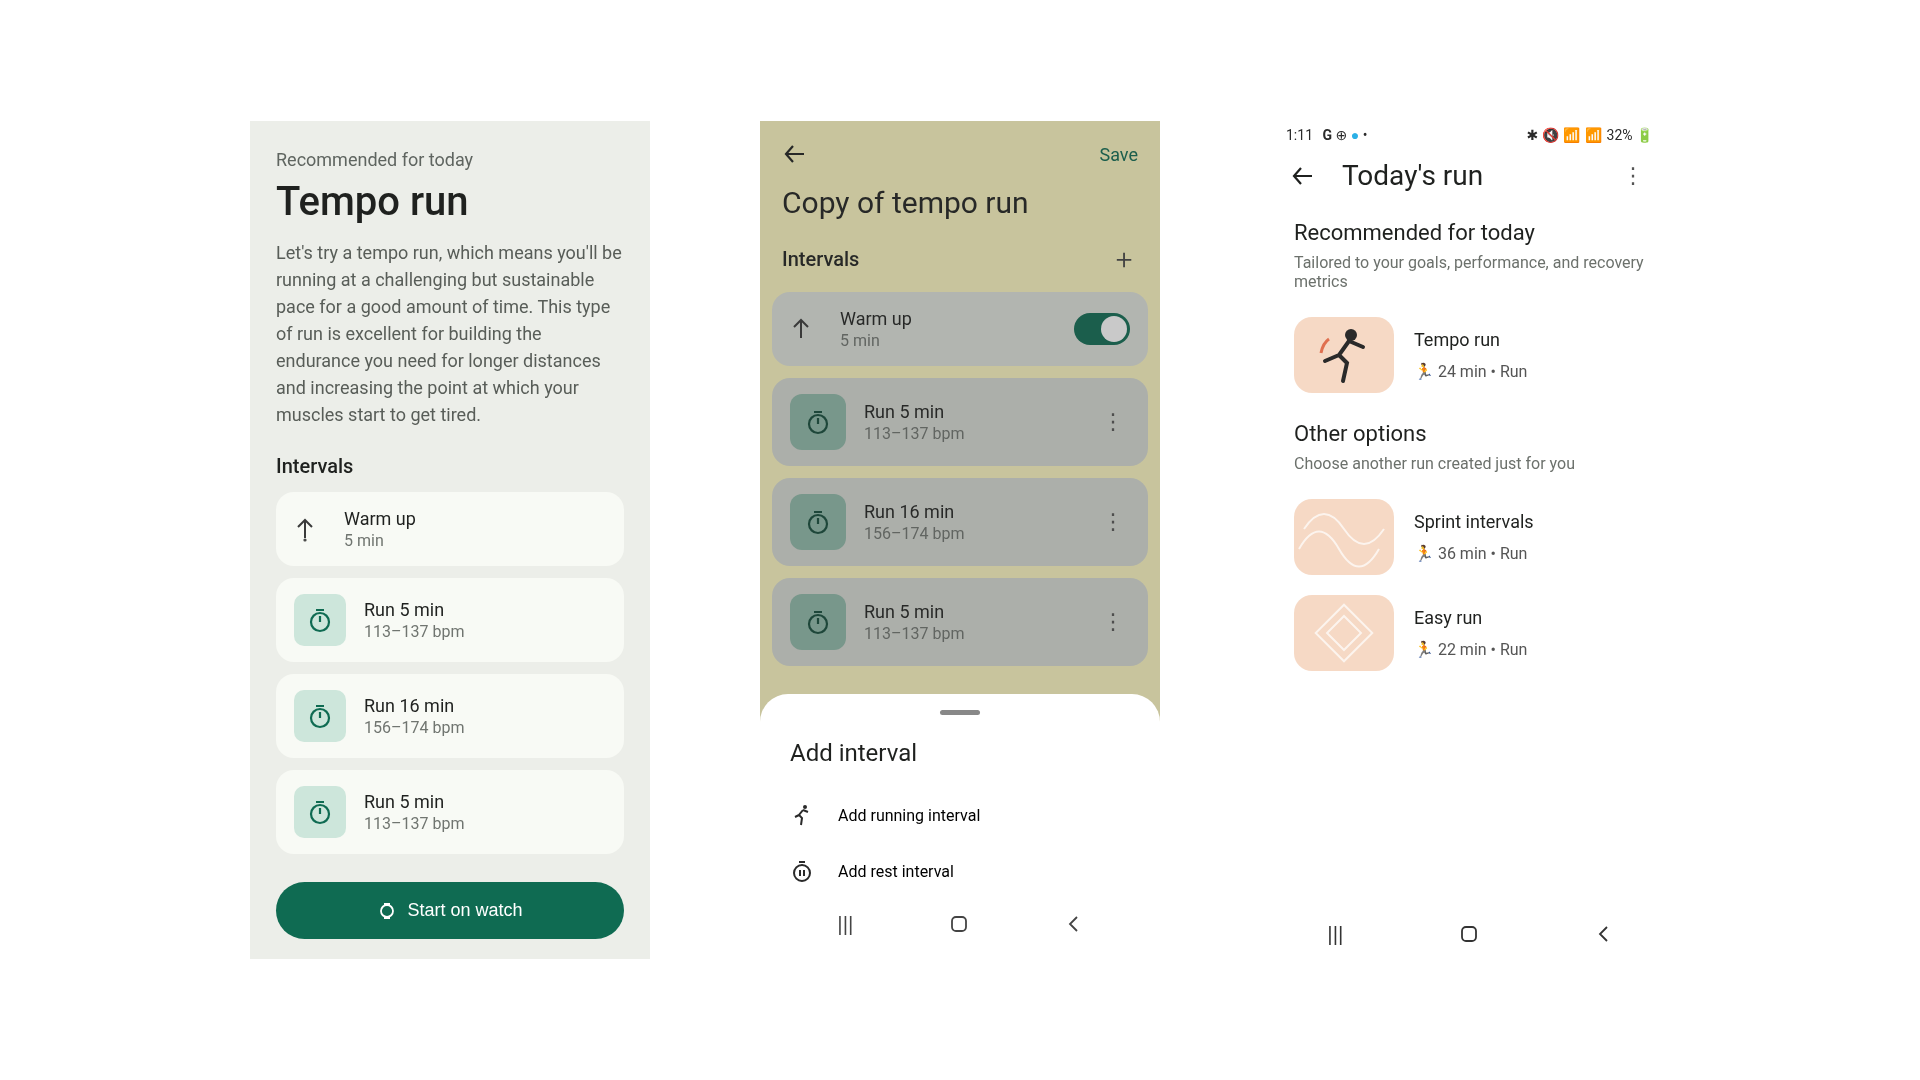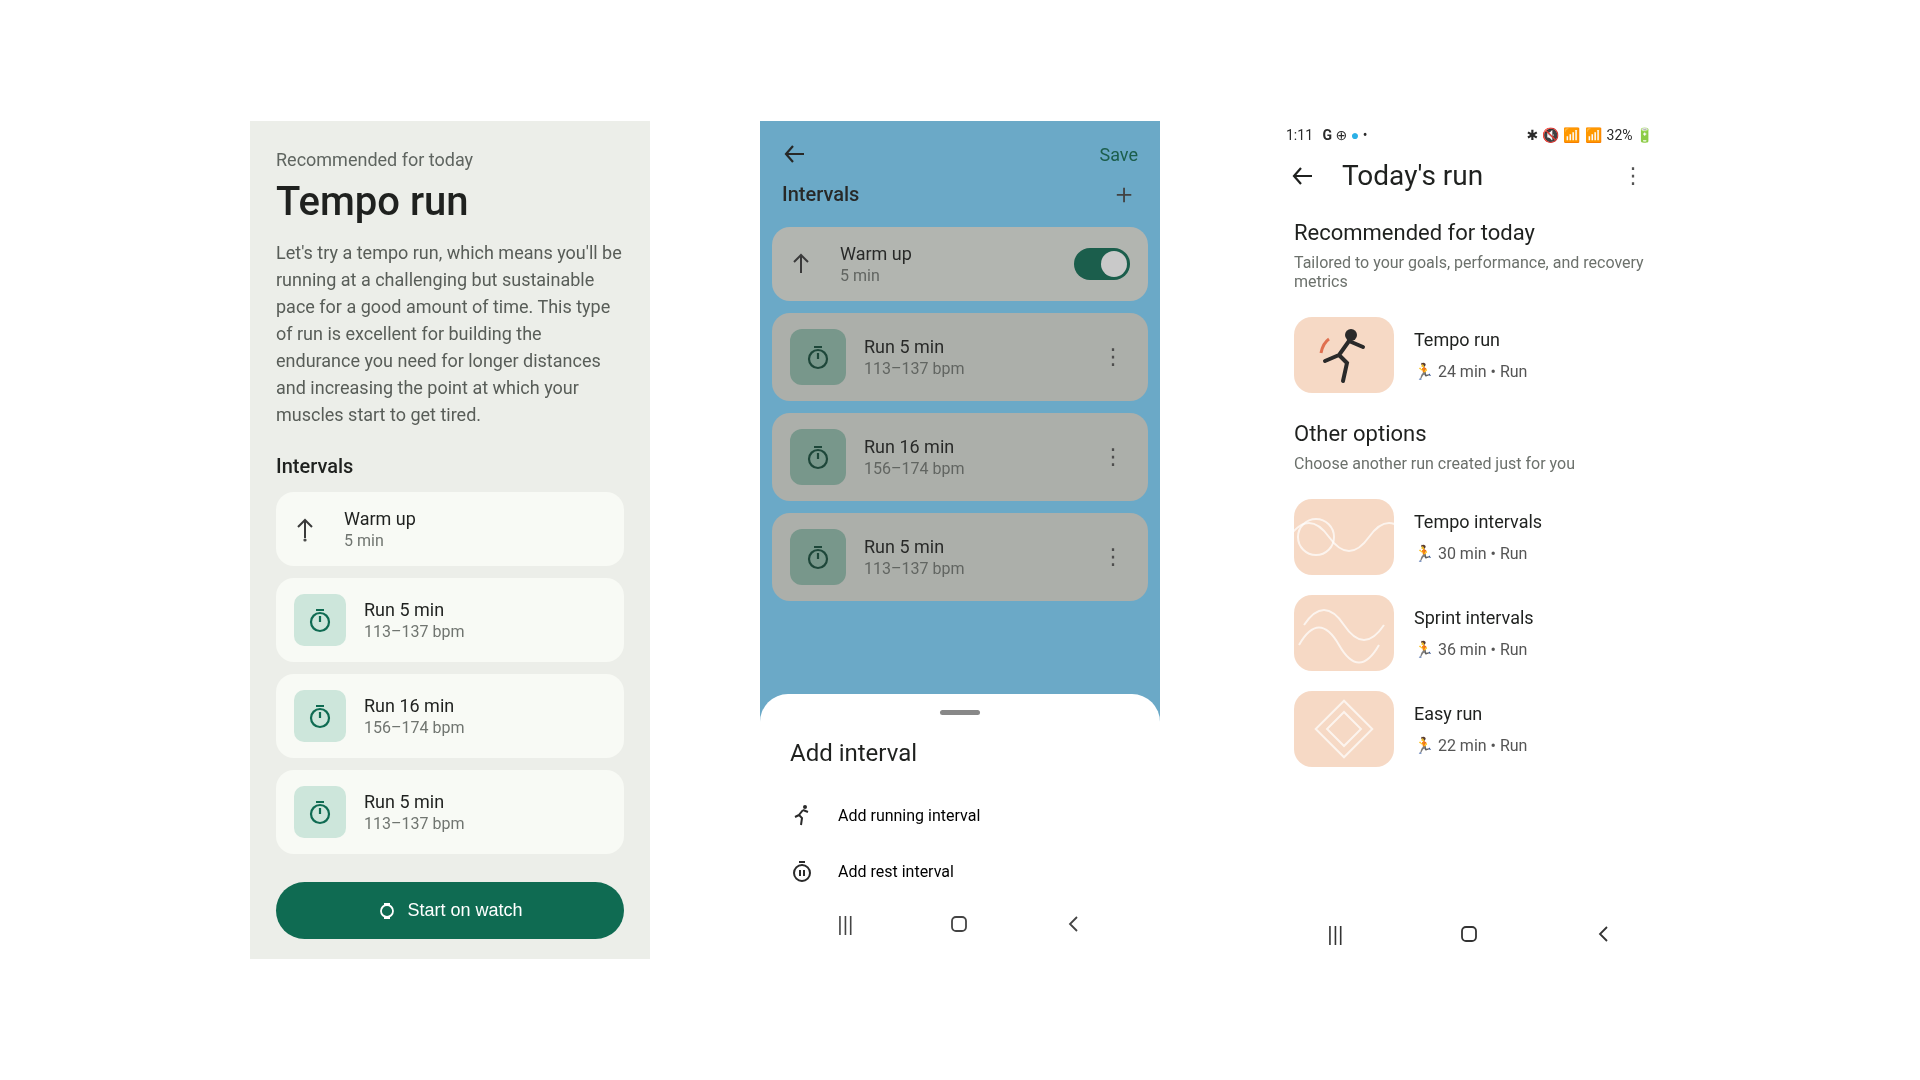--- a/index.html
+++ b/index.html
@@ -54,21 +54,21 @@
     width:100%; padding:18px; font-size:18px; font-weight:500;
     display:flex; align-items:center; justify-content:center; gap:10px;
     cursor:pointer;
   }
   .btn-text {
     background:none; border:none; color:#0f6b52;
     font-size:18px; width:100%; padding:16px; cursor:pointer;
   }
 
   
-  .s2 { background:#7dd3fc; padding:0; position:relative;}
+  .s2 { background:#fef9c3; padding:0; position:relative;}
   .s2 .dim-overlay {
     position:absolute; inset:0; background:rgba(60,60,60,0.28); z-index:5; pointer-events:none;
   }
   .s2-top {
     display:flex; align-items:center; justify-content:space-between;
     padding:20px 22px 8px 22px;
     color:#1f211f;
   }
   .s2-top .save { color:#0f6b52; font-size:18px; cursor:pointer;}
   .s2 h1 { font-size:30px; font-weight:400; color:#1f211f; padding:10px 22px 20px 22px;}
@@ -209,20 +209,21 @@
 
 <div class="phone s2">
   <div class="s2-top">
     <span>
       <svg width="26" height="26" viewBox="0 0 26 26" stroke="#1f211f" fill="none" stroke-width="2.2">
         <path d="M22 13 L4 13 M11 5 L4 13 L11 21"></path>
       </svg>
     </span>
     <span class="save">Save</span>
   </div>
+  <h1>Copy of tempo run</h1>
   <div class="sect-row">
     <span class="lbl">Intervals</span>
     <span class="plus">＋</span>
   </div>
 
   <div class="list">
     <div class="card">
       <div class="icon-plain">
         <svg width="22" height="26" viewBox="0 0 22 26" stroke="#3a3a3a" fill="none" stroke-width="2">
           <path d="M11 22 L11 4 M4 11 L11 4 L18 11"></path>
@@ -361,32 +362,20 @@
       <div class="s">
         <span>🏃</span>
         <span>24 min • Run</span>
       </div>
     </div>
   </div>
 
   <div class="section-h">Other options</div>
   <div class="section-sub">Choose another run created just for you</div>
 
-  <div class="run-row">
-    <div class="thumb">
-      <svg width="100" height="76" viewBox="0 0 100 76">
-          <path d="M-5 38 Q15 10 35 38 T75 38 T115 38" stroke="#fff" stroke-width="2" fill="none" opacity="0.7"></path>
-          <circle cx="22" cy="38" r="18" stroke="#fff" stroke-width="2" fill="none" opacity="0.7"></circle>
-        </svg>
-    </div>
-    <div>
-      <div class="t">Tempo intervals</div>
-      <div class="s"><span>🏃</span> <span>30 min • Run</span></div>
-    </div>
-  </div>
 
   <div class="run-row">
     <div class="thumb">
       <svg width="100" height="76" viewBox="0 0 100 76">
           <path d="M5 50 Q25 15 45 50 T85 50" stroke="#fff" stroke-width="2" fill="none" opacity="0.7"></path>
           <path d="M10 30 Q30 0 50 30 T90 30" stroke="#fff" stroke-width="2" fill="none" opacity="0.7"></path>
         </svg>
     </div>
     <div>
       <div class="t">Sprint intervals</div>

